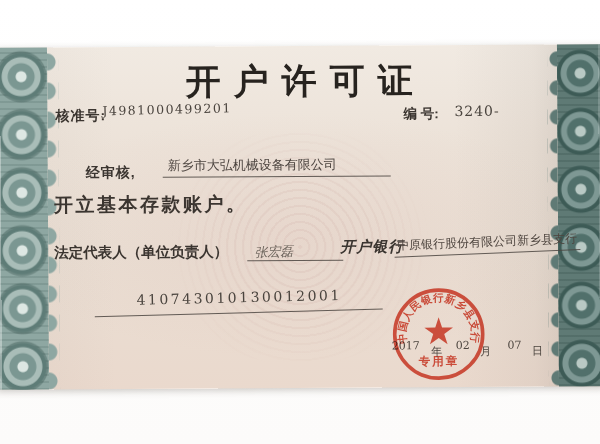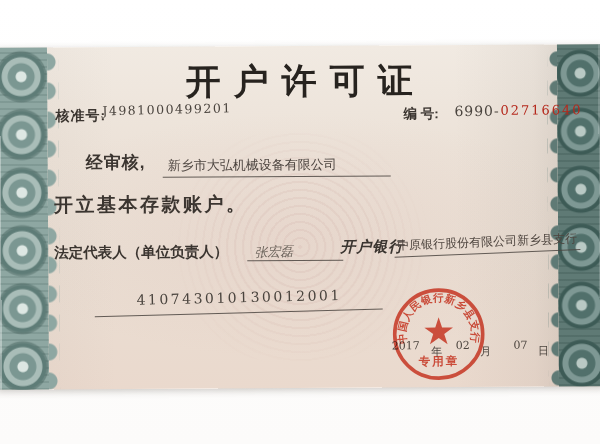--- a/index.html
+++ b/index.html
@@ -77,45 +77,44 @@
 <div class="certificate">
   <div class="band band-left"></div>
   <div class="band band-right"></div>
   <div class="watermark"></div>
 
   <div class="abs title">开户许可证</div>
 
   <div class="abs lbl" style="left:60px;top:60px;font-size:14px;letter-spacing:1px;">核准号:</div>
   <div class="abs printnum" style="left:107px;top:55px;font-size:12.5px;letter-spacing:1.5px;transform:rotate(-1deg);">J4981000499201</div>
   <div class="abs lbl" style="left:408px;top:60px;font-size:13.5px;text-align:right;">编 号:</div>
-  <div class="abs printnum" style="left:459px;top:58px;font-size:14px;letter-spacing:1px;">6990-</div>
-  <div class="abs printnum red" style="left:505px;top:58px;font-size:13px;letter-spacing:2px;">02716640</div>
+  <div class="abs printnum" style="left:459px;top:58px;font-size:14px;letter-spacing:1px;">3240-</div>
 
-  <div class="abs lbl" style="left:90px;top:104px;font-size:17px;letter-spacing:1px;">经审核,</div>
+  <div class="abs lbl" style="left:90px;top:117px;font-size:14px;letter-spacing:1px;">经审核,</div>
   <div class="abs" style="left:172px;top:110px;font-size:13px;color:#4d4540;">新乡市大弘机械设备有限公司</div>
   <div class="rule" style="left:167px;top:112px;width:228px;height:18px;"></div>
 
   <div class="abs lbl" style="left:58px;top:145px;font-size:19px;letter-spacing:2.5px;">开立基本存款账户。</div>
 
   <div class="abs lbl" style="left:58px;top:196px;font-size:14.5px;">法定代表人（单位负责人）</div>
   <div class="abs hand" style="left:258px;top:197px;font-size:13px;transform:rotate(-2deg);">张宏磊</div>
   <div class="rule" style="left:251px;top:197px;width:96px;height:17px;"></div>
   <div class="abs lbl" style="left:344px;top:192px;font-size:15px;letter-spacing:1px;font-style:italic;">开户银行</div>
   <div class="abs" style="left:401px;top:189px;font-size:12px;color:#4d443e;transform:rotate(-2deg);">中原银行股份有限公司新乡县支行</div>
   <div class="rule" style="left:398px;top:191px;width:186px;height:17px;transform:rotate(-2deg);"></div>
 
   <div class="abs printnum" style="left:140px;top:243px;font-size:14px;letter-spacing:2.5px;transform:rotate(-1deg);">410743010130012001</div>
   <div class="rule" style="left:98px;top:248px;width:288px;height:18px;transform:rotate(-1.2deg);"></div>
 
   <div class="abs" style="left:395px;top:290px;">
     <span class="datebit printnum">2017</span>
     <span class="datebit dateunit" style="margin-left:7px;">年</span>
     <span class="datebit printnum" style="margin-left:9px;">02</span>
     <span class="datebit dateunit" style="margin-left:6px;">月</span>
-    <span class="datebit printnum" style="margin-left:18px;">07</span>
+    <span class="datebit printnum" style="margin-left:12px;">07</span>
     <span class="datebit dateunit" style="margin-left:6px;">日</span>
   </div>
 
   <svg class="seal" viewBox="-63 -63 126 126">
     <circle r="44" fill="none" stroke="#d63621" stroke-width="3.6" stroke-opacity="0.88"></circle>
     <defs>
       <path id="sealArc" d="M -32.3,7 A 33 33 0 1 1 32.3,7" fill="none"></path>
     </defs>
     <text font-size="10.5" fill="#d63621" fill-opacity="0.9" font-weight="bold" letter-spacing="0.5">
       <textPath href="#sealArc" startOffset="50%" text-anchor="middle">中国人民银行新乡县支行</textPath>

